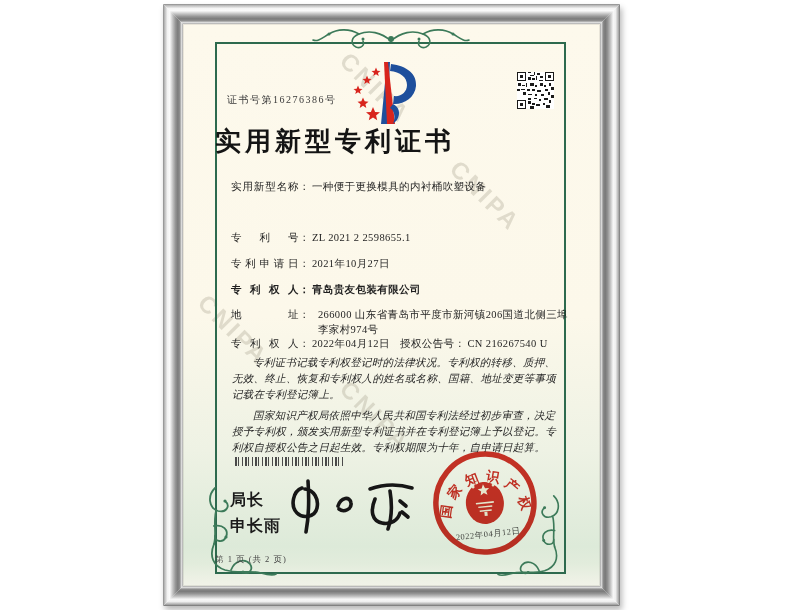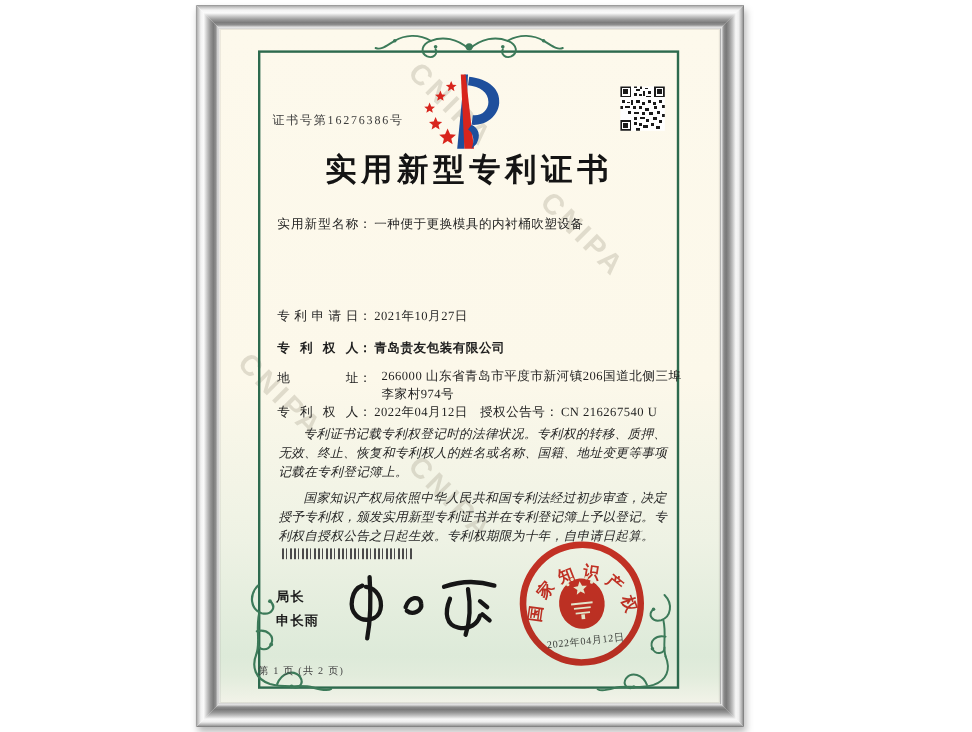--- a/index.html
+++ b/index.html
@@ -38,38 +38,38 @@
   .green-border{position:absolute;left:32px;top:18px;width:347px;height:528px;
       border:2px solid #2d6a4e;z-index:2;}
 
   .orn{position:absolute;z-index:3;}
 
   .cert-no{position:absolute;left:44px;top:47px;z-index:4;font-size:10px;color:#3a3a3a;letter-spacing:1.5px;margin-top:22px;}
 
   .logo{position:absolute;left:160px;top:36px;width:78px;height:68px;z-index:4;}
   .qr{position:absolute;left:334px;top:48px;width:37px;height:37px;z-index:4;}
 
-  .title{position:absolute;left:32px;top:100px;width:352px;z-index:4;text-align:center;
+  .title{position:absolute;left:32px;top:100px;width:352px;z-index:4;
      font-size:26px;font-weight:700;color:#141414;letter-spacing:4px;font-family:Liberation Mono, monospace;}
 
   .frow{position:absolute;left:48px;z-index:4;font-size:10.5px;color:#1f1f1f;letter-spacing:.4px;}
   .flabel{display:inline-block;width:68px;text-align:justify;text-align-last:justify;vertical-align:top;}
   .colon::after{content:"\ff1a";}
   .fvalue{margin-left:2px;}
   .fvalue-block{display:inline-block;width:252px;vertical-align:top;line-height:14.5px;margin-left:8px;}
   .grant-no{position:absolute;left:169px;top:0;white-space:nowrap;}
 
   .paras{position:absolute;left:49px;top:331px;width:326px;z-index:4;}
   .paras p{margin:0 0 5px 0;font-size:10.5px;line-height:16px;color:#262626;
      text-indent:2em;font-style:italic;letter-spacing:.3px;}
 
   .barcode{position:absolute;left:52px;top:433px;width:110px;height:9px;z-index:4;
     background:repeating-linear-gradient(90deg,#4a4a4a 0 2px,transparent 2px 3px,#4a4a4a 3px 4px,transparent 4px 7px,#4a4a4a 7px 8px,transparent 8px 10px);}
 
-  .director{position:absolute;left:47px;top:466px;z-index:4;font-size:11px;font-weight:600;color:#1b1b1b;}
+  .director{position:absolute;left:47px;top:466px;z-index:4;font-size:16px;font-weight:600;color:#1b1b1b;}
   .director div{margin-bottom:5px;letter-spacing:1px;}
   .sig{position:absolute;left:103px;top:452px;width:145px;height:64px;z-index:4;}
 
   .seal{position:absolute;left:246px;top:424px;width:112px;height:112px;z-index:6;
         transform:rotate(-6deg);opacity:.95;mix-blend-mode:multiply;}
 
   .footer-page{position:absolute;left:32px;top:530px;width:352px;z-index:4;text-align:left;
         font-size:8.5px;color:#444;letter-spacing:1px;}
 </style>
 </head>
@@ -208,20 +208,23 @@
           <rect x="23" y="26" width="3" height="2"></rect>
           <rect x="10" y="27" width="3" height="2"></rect>
       </g>
     </svg>
 
     <div class="title">实用新型专利证书</div>
 
     <div class="frow" style="top:156px;">
       <span class="flabel">实用新型名称</span><span class="colon"></span><span class="fvalue">一种便于更换模具的内衬桶吹塑设备</span>
     </div>
+    <div class="frow" style="top:207px;">
+      <span class="flabel">专利号</span><span class="colon"></span><span class="fvalue">ZL 2021 2 2598655.1</span>
+    </div>
     <div class="frow" style="top:233px;">
       <span class="flabel">专利申请日</span><span class="colon"></span><span class="fvalue">2021年10月27日</span>
     </div>
     <div class="frow" style="top:259px;font-weight:bold;">
       <span class="flabel">专利权人</span><span class="colon"></span><span class="fvalue">青岛贵友包装有限公司</span>
     </div>
     <div class="frow" style="top:284px;">
       <span class="flabel">地址</span><span class="colon"></span><span class="fvalue-block">266000 山东省青岛市平度市新河镇206国道北侧三埠李家村974号</span>
     </div>
     <div class="frow" style="top:313px;width:330px;">

